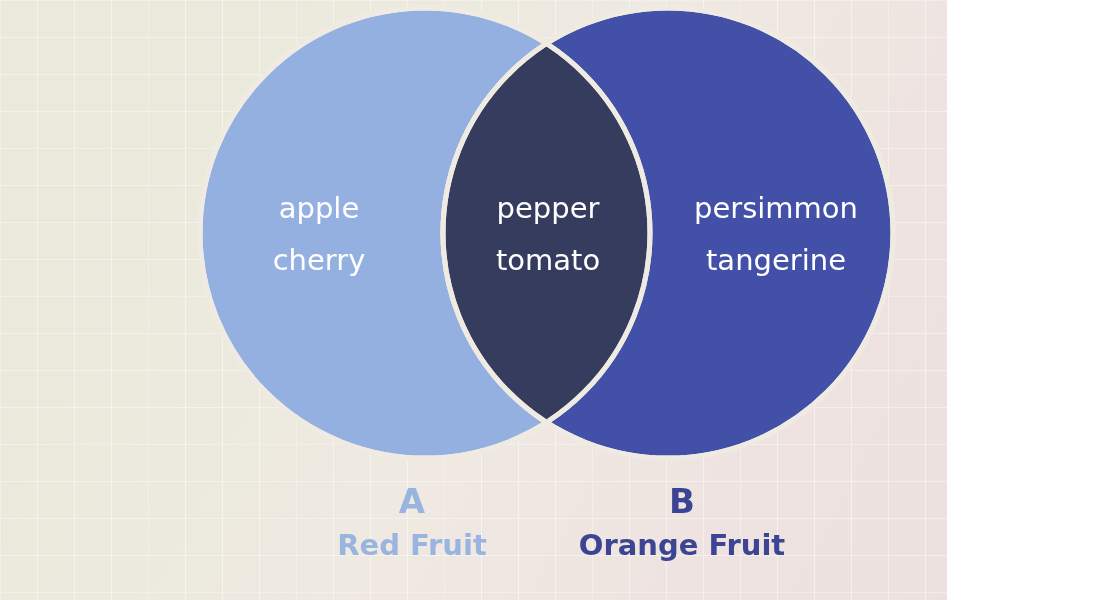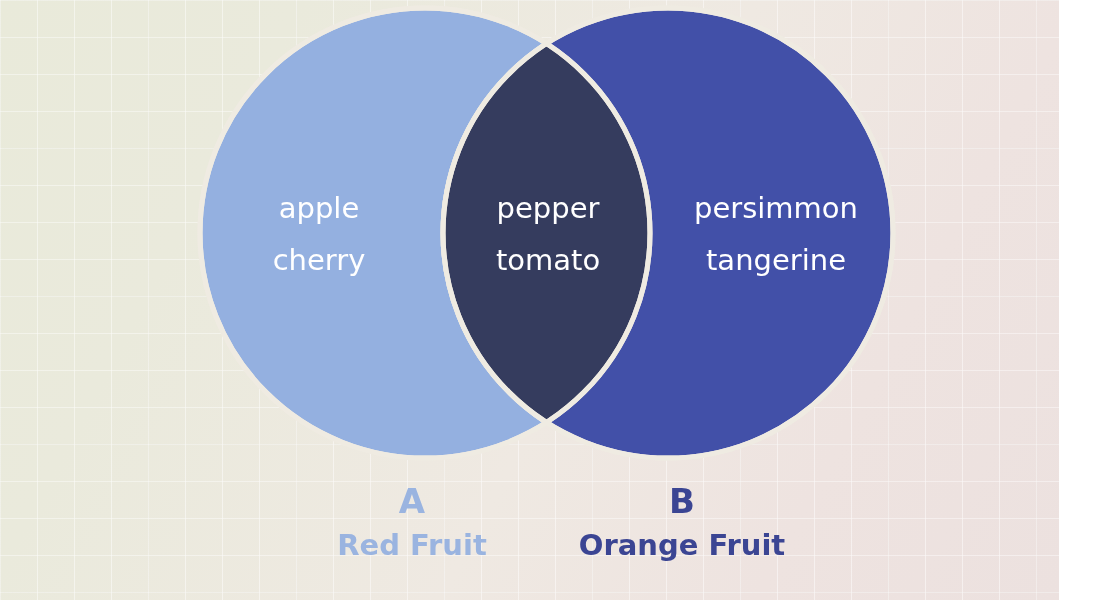--- a/index.html
+++ b/index.html
@@ -8,21 +8,21 @@
   }
   body {
     width: 1095px;
     height: 600px;
     overflow: hidden;
     font-family: "DejaVu Sans", sans-serif;
   }
 
   #stage {
     position: relative;
-    width: 1059px;
+    width: 947px;
     height: 600px;
     background:
       linear-gradient(118deg, #e9eada 0%, #eaeadc 22%, #efe9e2 55%, #eee3e0 78%, #ece1df 100%);
     overflow: hidden;
   }
 
   
   #grid-texture {
     position: absolute;
     inset: 0;

